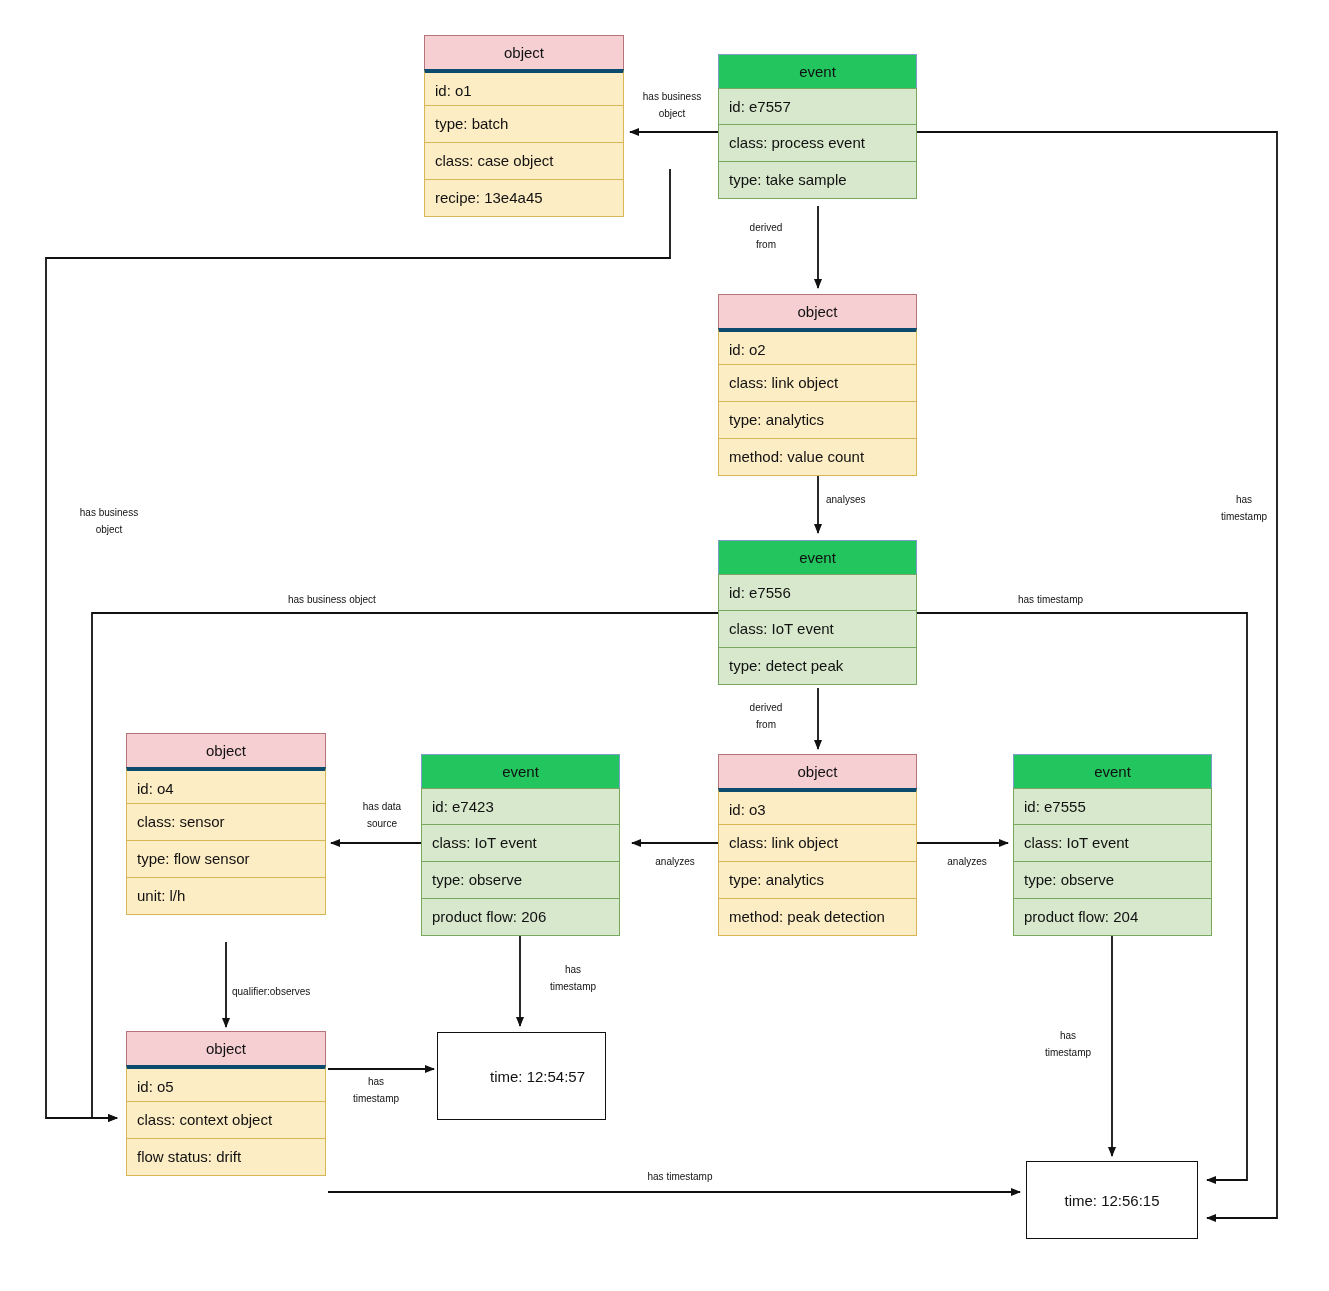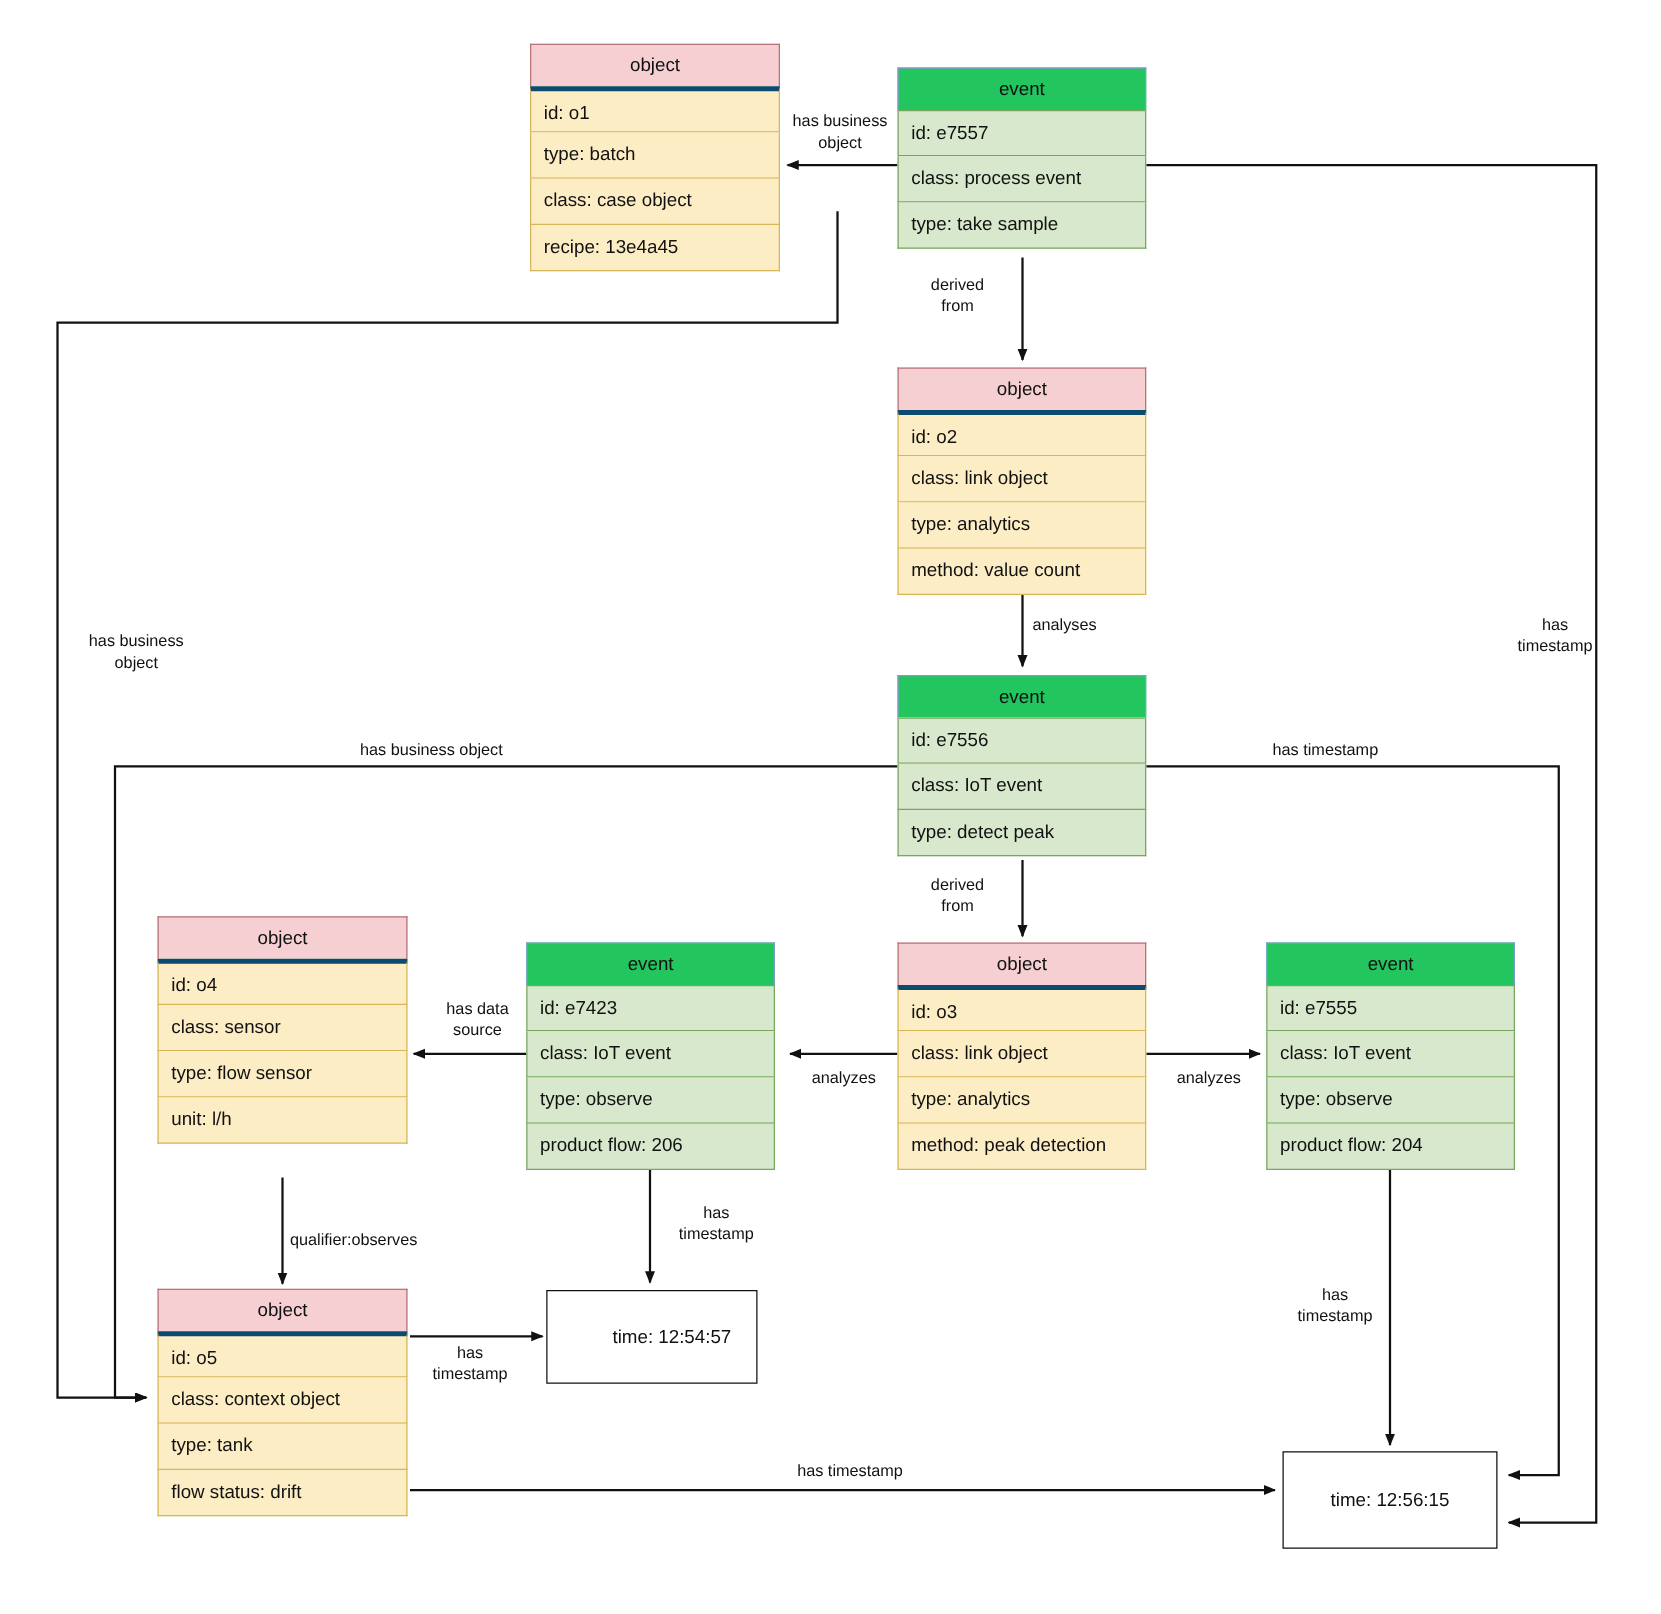--- a/index.html
+++ b/index.html
@@ -21,21 +21,21 @@
   .obj .row{background:#fdedc4;border:1px solid #d6b656;border-top:none;}
   .obj .row.first{border-top:4px solid #0c4a6e;}
   
   .evt .hdr{background:#22c55e;border:1px solid #7e9ec9;border-bottom:none;}
   .evt .row{background:#d7e8cc;border:1px solid #78a860;border-top:none;}
   .evt .row.first{border-top:1px solid #78a860;}
   
   .plain{background:#ffffff;border:1.6px solid #111111;box-sizing:border-box;
     display:flex;align-items:center;justify-content:center;font-size:15px;color:#111111;}
 
-  .elabel{position:absolute;font-size:13px;color:#111111;line-height:17px;
+  .elabel{position:absolute;font-size:10px;color:#111111;line-height:17px;
     text-align:center;white-space:pre;background:transparent;}
 </style>
 </head>
 <body>
 
 <div id="canvas">
 
   <svg id="edges" viewBox="0 0 1329 1291">
     <defs>
       <marker id="ah" markerWidth="10" markerHeight="10" refX="9" refY="4" orient="auto" markerUnits="userSpaceOnUse">
@@ -137,25 +137,24 @@
     <div class="row first">id: e7555</div>
     <div class="row">class: IoT event</div>
     <div class="row">type: observe</div>
     <div class="row">product flow: 204</div>
   </div>
 
   <div class="node obj" style="left:126px;top:1031px;width:200px;">
     <div class="hdr">object</div>
     <div class="row first">id: o5</div>
     <div class="row">class: context object</div>
-    <div class="row">type: tank</div>
     <div class="row">flow status: drift</div>
   </div>
 
-  <div class="node plain" style="left:437px;top:1032px;width:169px;height:75px;padding-left:32px;">time: 12:54:57</div>
+  <div class="node plain" style="left:437px;top:1032px;width:169px;height:88px;padding-left:32px;">time: 12:54:57</div>
   <div class="node plain" style="left:1026px;top:1161px;width:172px;height:78px;">time: 12:56:15</div>
 
   <div class="elabel" style="left:622px;top:88px;width:100px;">has business
 object</div>
   <div class="elabel" style="left:726px;top:219px;width:80px;">derived
 from</div>
   <div class="elabel" style="left:826px;top:491px;width:90px;text-align:left;">analyses</div>
   <div class="elabel" style="left:54px;top:504px;width:110px;">has business
 object</div>
   <div class="elabel" style="left:1194px;top:491px;width:100px;">has

